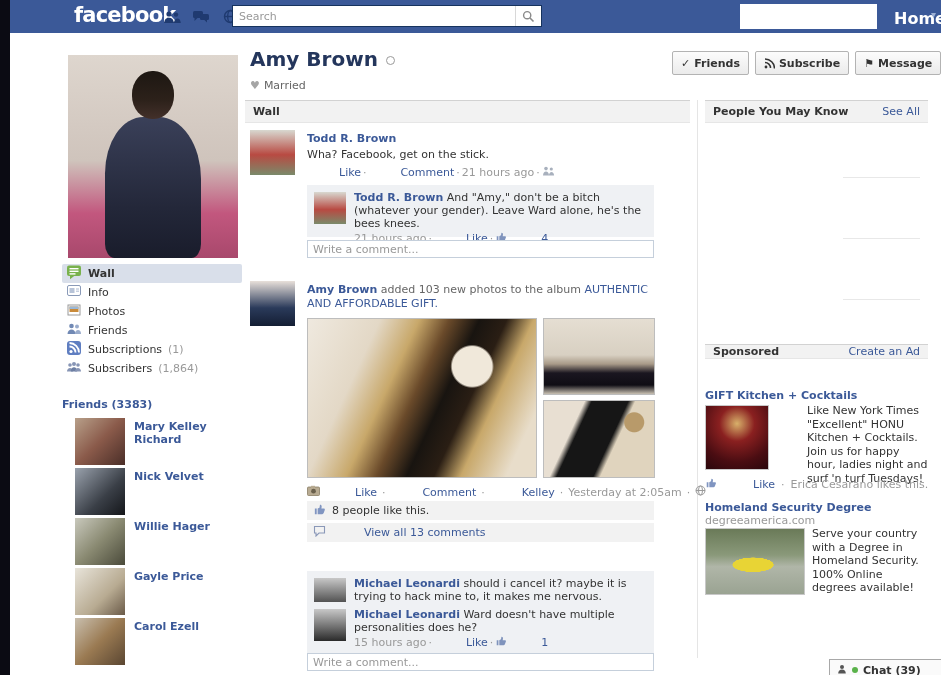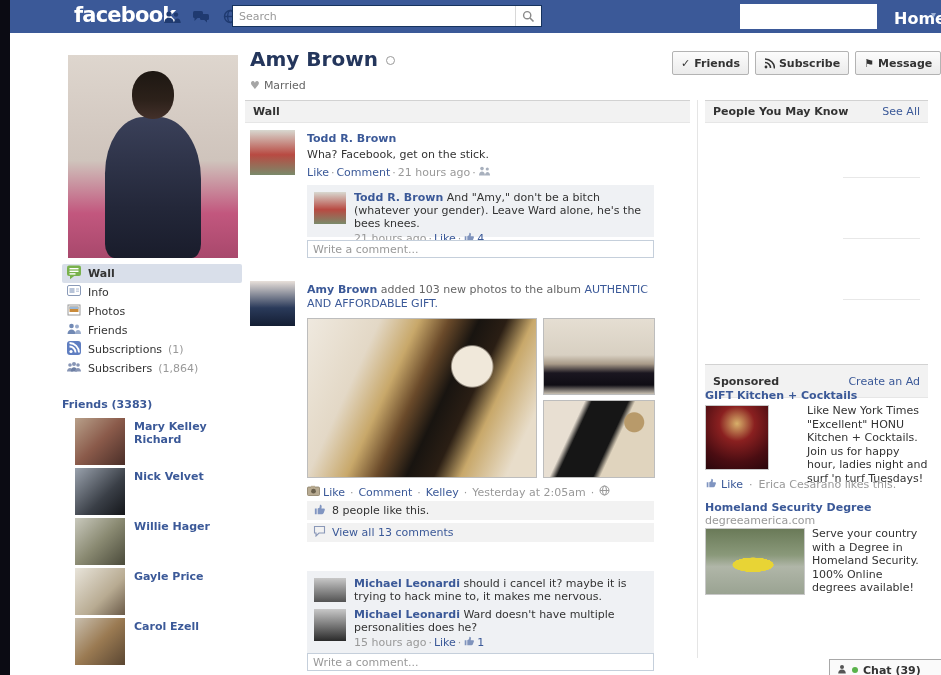--- a/index.html
+++ b/index.html
@@ -1,19 +1,19 @@
 <!DOCTYPE html>
 <html><head>
 <meta charset="utf-8">
 <style>
   html,body{margin:0;padding:0;background:#fff;}
   .stage{position:relative;width:941px;height:675px;background:#fff;overflow:hidden;
          font-family:"DejaVu Sans","Liberation Sans",sans-serif;font-size:11px;color:#333;}
   .abs{position:absolute;}
-  .lnk{color:#3b5998;cursor:pointer;text-decoration:none;}
+  .lnk{color:#3b5998;cursor:pointer;text-decoration:none;margin-left:32px;}
   .mut{color:#999;}
   .sep{color:#999;margin:0 2px;}
   b.name{color:#3b5998;font-weight:bold;cursor:pointer;}
 
   
   #left-edge{left:0;top:0;width:10px;height:675px;background:#0b0b13;}
   #topbar{left:10px;top:0;width:931px;height:33px;background:#3b5998;}
   #fb-logo{left:64px;top:3px;font-size:21px;font-weight:bold;color:#fff;letter-spacing:-0.8px;cursor:pointer;}
   #tb-icons{left:152px;top:9px;display:flex;gap:9px;}
   .tb-ic{width:20px;height:15px;display:flex;align-items:center;justify-content:center;cursor:pointer;}
@@ -55,21 +55,21 @@
   #actions{left:672px;top:51px;display:flex;gap:6px;}
   .btn{height:22px;padding:0 8px;background:linear-gradient(#fcfcfc,#ebebeb);border:1px solid #b3b3b3;
        border-radius:2px;font:bold 11px "DejaVu Sans",sans-serif;color:#333;display:flex;align-items:center;gap:4px;cursor:pointer;}
   .btn .ic{display:flex;align-items:center;}
 
   
   .hdr-bar{background:#f2f2f2;border-top:1px solid #d2d2d2;border-bottom:1px solid #e6e6e6;display:flex;
            align-items:center;justify-content:space-between;padding:0 8px;font-weight:bold;color:#333;box-sizing:border-box;}
   #wall-bar{left:245px;top:100px;width:445px;height:23px;}
   #pymk-bar{left:705px;top:100px;width:223px;height:23px;gap:33px;}
-  #sp-bar{left:705px;top:364px;width:223px;height:34px;gap:20px;}
+  #sp-bar{left:705px;top:344px;width:223px;height:15px;gap:20px;}
   .hdr-link{font-weight:normal;color:#3b5998;cursor:pointer;}
   #col-divider{left:697px;top:100px;width:1px;height:558px;background:#e5e5e5;}
 
   
   .avatar45{width:45px;height:45px;cursor:pointer;}
   .av-todd{background:linear-gradient(180deg,#d8d8d0 0%,#b84a42 55%,#7a8a6a 100%);}
   .av-amy{background:linear-gradient(180deg,#e8e0da 0%,#2a3a5a 60%,#141e33 100%);}
   .av-mike{background:linear-gradient(180deg,#c8c8c8 0%,#6a6a6a 60%,#2a2a2a 100%);}
   #p1-avatar{left:250px;top:130px;}
   #p1-name{left:307px;top:132px;}

